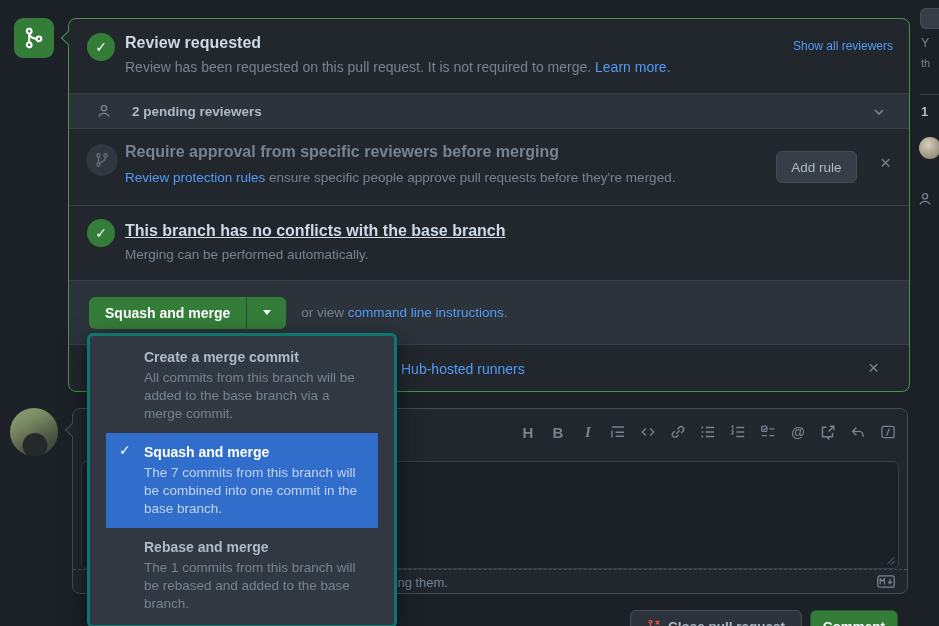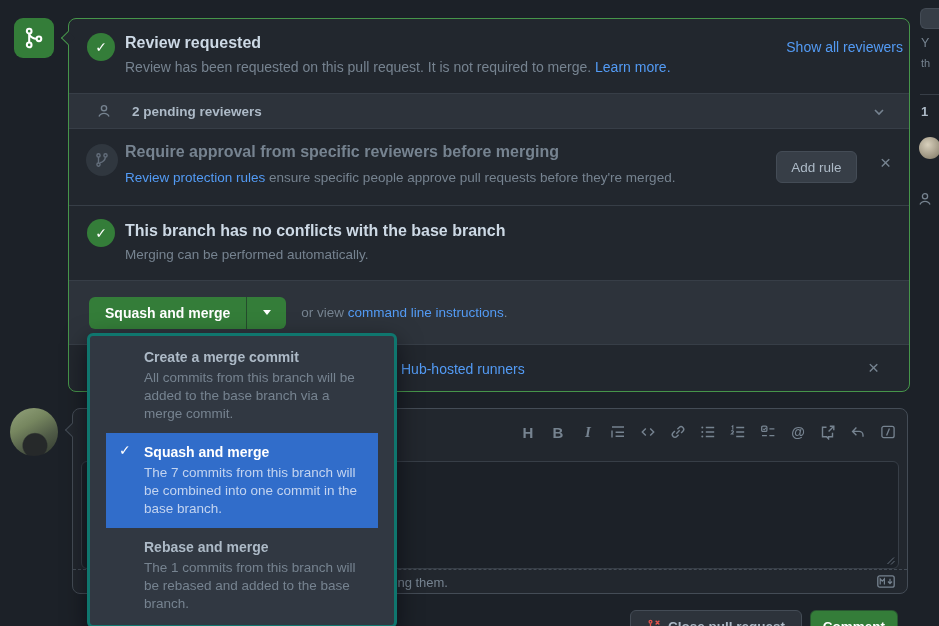--- a/index.html
+++ b/index.html
@@ -44,21 +44,21 @@
   }
   .circle-gray {
     position:absolute; left:17px; top:15px; width:32px; height:32px; border-radius:50%;
     background:#30373f; color:#636e7b; display:flex; align-items:center; justify-content:center;
   }
   .sec-title { position:absolute; left:56px; font-size:16px; font-weight:700; color:#cdd9e5; }
   .sec-desc  { position:absolute; left:56px; font-size:13.5px; color:#768390; }
   .muted-title { color:#768390; }
   a.link { color:#539bf5; text-decoration:none; }
 
-  .show-all { position:absolute; right:6px; top:20px; font-size:14px; }
+  .show-all { position:absolute; right:16px; top:20px; font-size:12px; }
   .pending-label { font-size:13.5px; font-weight:700; color:#adbac7; margin-left:9px; }
   .chev { position:absolute; right:22px; top:10px; color:#768390; }
 
   .add-rule-btn {
     position:absolute; right:52px; top:22px; width:81px; height:32px;
     background:#373e47; border:1px solid #444c56; border-radius:6px;
     color:#adbac7; font-size:13.5px; display:flex; align-items:center; justify-content:center;
   }
   .x-btn { position:absolute; color:#768390; font-size:19px; line-height:1; cursor:default; }
   .x-protect { right:18px; top:24px; }
@@ -201,21 +201,21 @@
       <div class="sec-title muted-title" style="top:14px;">Require approval from specific reviewers before merging</div>
       <div class="sec-desc" style="top:41px;">
         <a class="link" href="#">Review protection rules</a><span> ensure specific people approve pull requests before they're merged.</span>
       </div>
       <button class="add-rule-btn">Add rule</button>
       <div class="x-btn x-protect">×</div>
     </div>
 
     <div class="sec sec-conflict" style="border-top:1px solid #373e47;">
       <div class="circle-check" style="top:13px;">✓</div>
-      <div class="sec-title" style="top:16px;">This branch has no conflicts with the base branch</div>
+      <div class="sec-title" style="top:16px;text-decoration:underline;">This branch has no conflicts with the base branch</div>
       <div class="sec-desc" style="top:41px;text-align:center;">Merging can be performed automatically.</div>
     </div>
 
     <div class="sec sec-mergebar">
       <div class="merge-btn-group">
         <button class="merge-btn-main" style="border:none;">Squash and merge</button>
         <button class="merge-btn-caret" style="border-top:none;border-right:none;border-bottom:none;">
           <span class="caret-down"></span>
         </button>
       </div>

